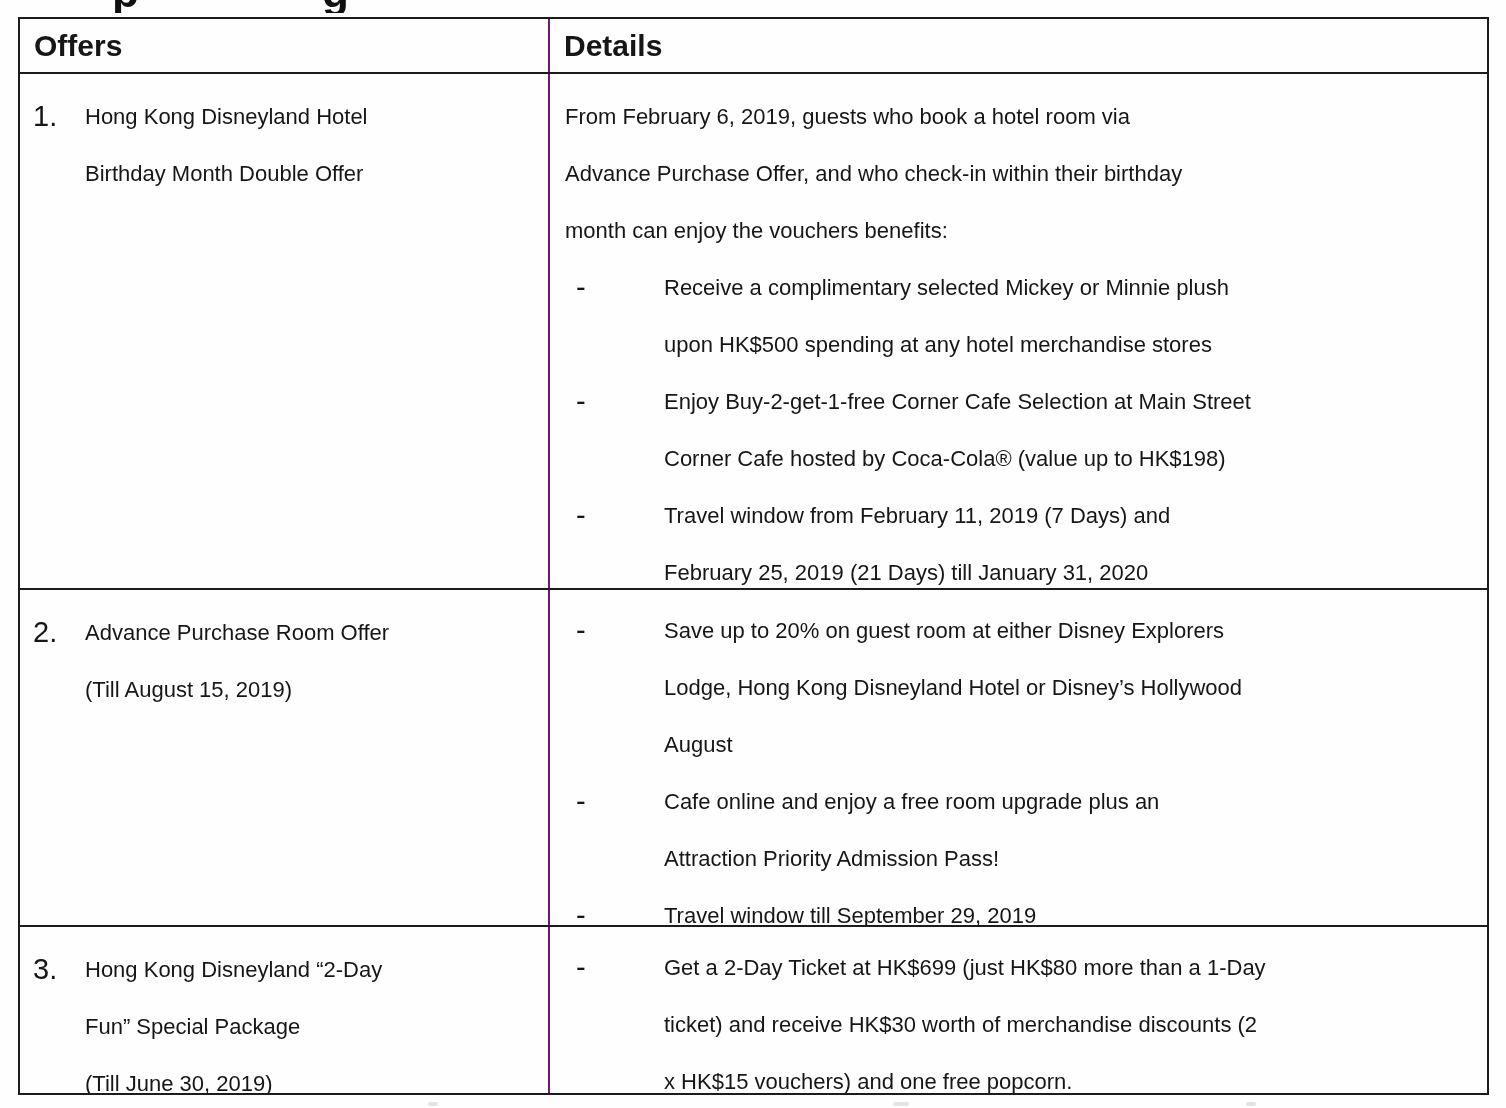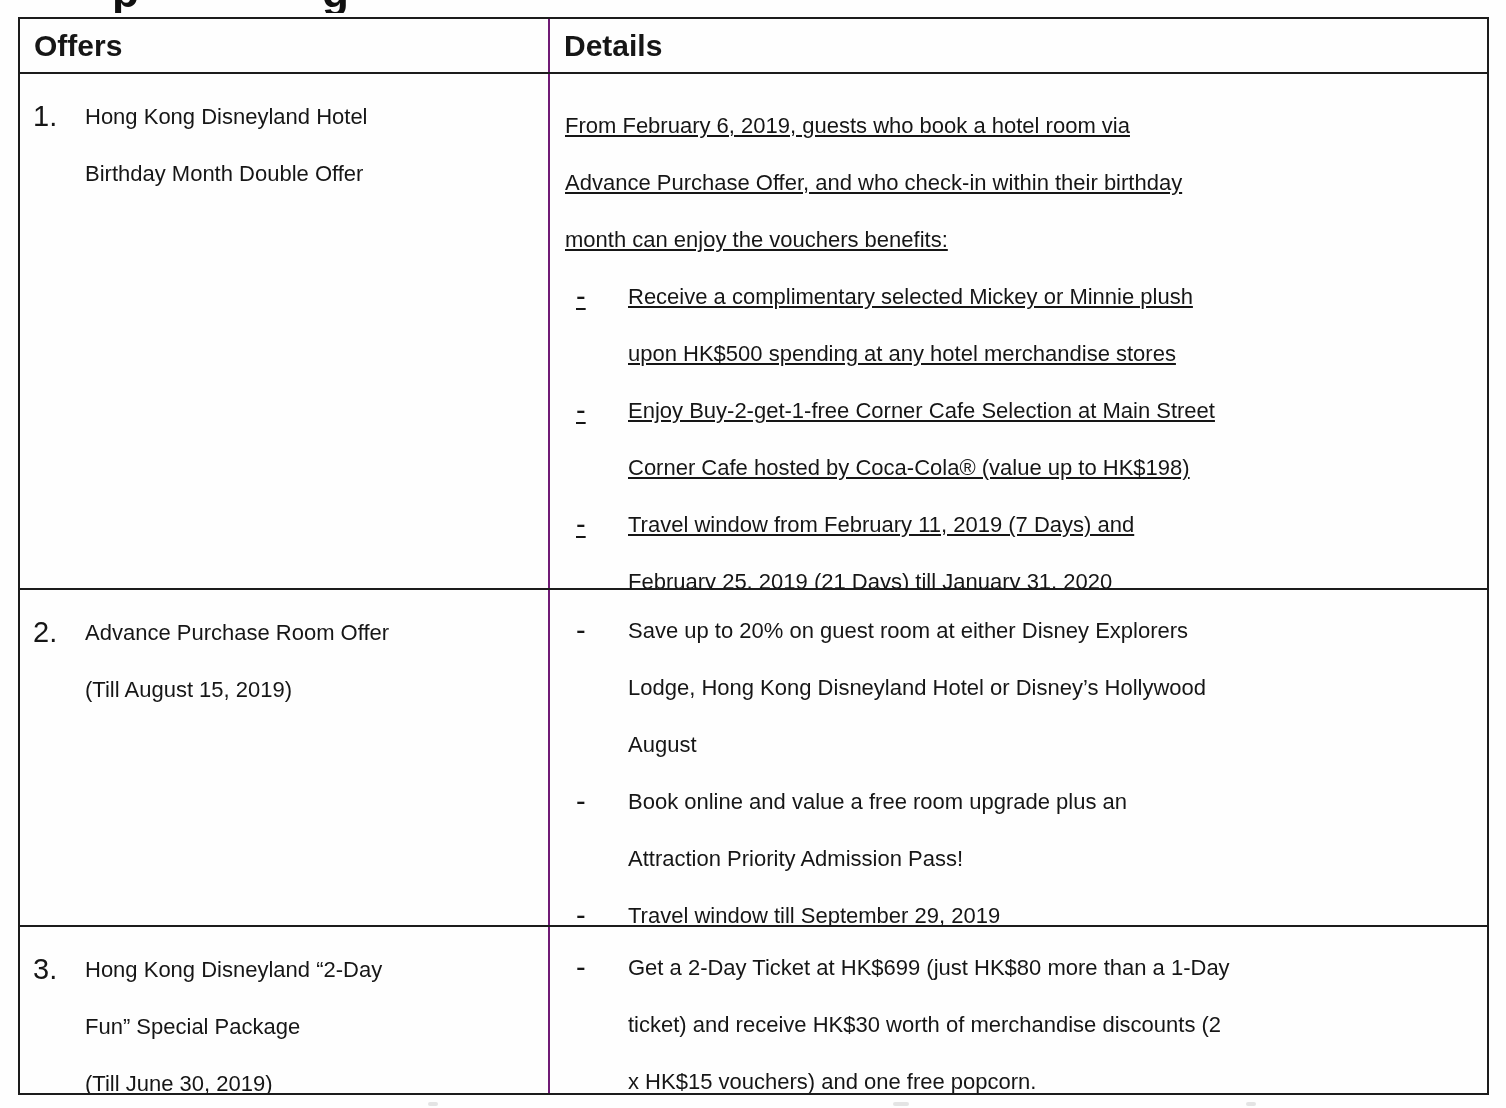--- a/index.html
+++ b/index.html
@@ -45,24 +45,24 @@
   .row2 { height: 337px; }
   .row3 { height: 168px; }
 
   .offers-inner { display: flex; padding: 14px 0 0 13px; }
   .num { width: 52px; font-size: 29px; line-height: 57px; flex: 0 0 auto; }
   .offer-lines { flex: 1 1 auto; }
   .line { font-size: 22px; line-height: 57px; white-space: pre; }
 
   .details-inner { padding: 2px 0 0 15px; }
   .row2 .details-inner, .row3 .details-inner { padding-top: 12px; }
-  .row1 .details-inner { padding-top: 23px; text-decoration: underline; }
+  .row1 .details-inner { padding-top: 14px; }
   .bullet { display: flex; }
   .dash { width: 63px; padding-left: 11px; box-sizing: border-box; font-size: 29px; line-height: 57px; flex: 0 0 auto; }
-  .bullet-lines { flex: 1 1 auto; }
+  .bullet-lines { flex: 1 1 auto; margin-left: 36px; }
   .it { }
 
   
   .bfrag { position: absolute; height: 4px; background: #e4e4e4; border-radius: 2px; }
   .bf1 { left: 428px; top: 1102px; width: 10px; }
   .bf2 { left: 893px; top: 1102px; width: 16px; }
   .bf3 { left: 1246px; top: 1102px; width: 10px; }
 </style>
 </head>
 <body>
@@ -141,21 +141,21 @@
             <div class="bullet-lines">
               <div class="line">Save up to 20% on guest room at either Disney Explorers</div>
               <div class="line">Lodge, Hong Kong Disneyland Hotel or Disney’s Hollywood</div>
               <div class="line">August</div>
             </div>
           </div>
 
           <div class="bullet">
             <div class="dash">-</div>
             <div class="bullet-lines">
-              <div class="line"><span>Book online and value a </span><span class="it">free</span><span> room upgrade plus an</span></div>
+              <div class="line"><span>Cafe online and enjoy a </span><span class="it">free</span><span> room upgrade plus an</span></div>
               <div class="line">Attraction Priority Admission Pass!</div>
             </div>
           </div>
 
           <div class="bullet">
             <div class="dash">-</div>
             <div class="bullet-lines">
               <div class="line">Travel window till September 29, 2019</div>
             </div>
           </div>

